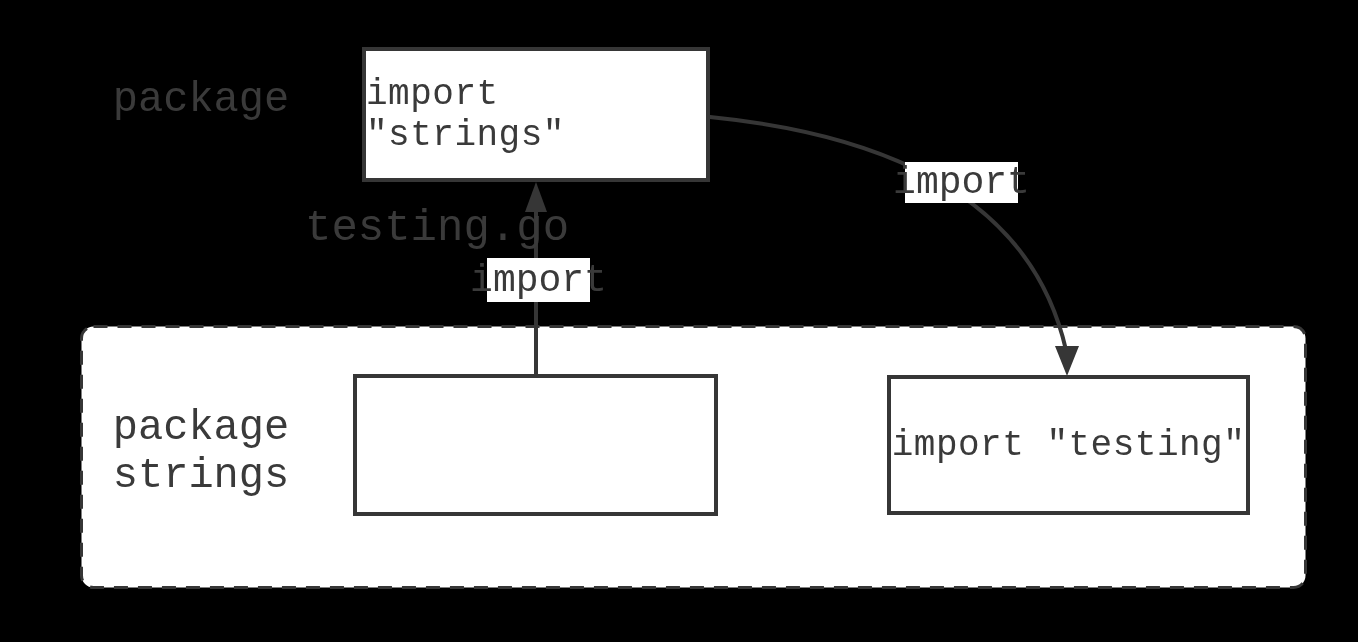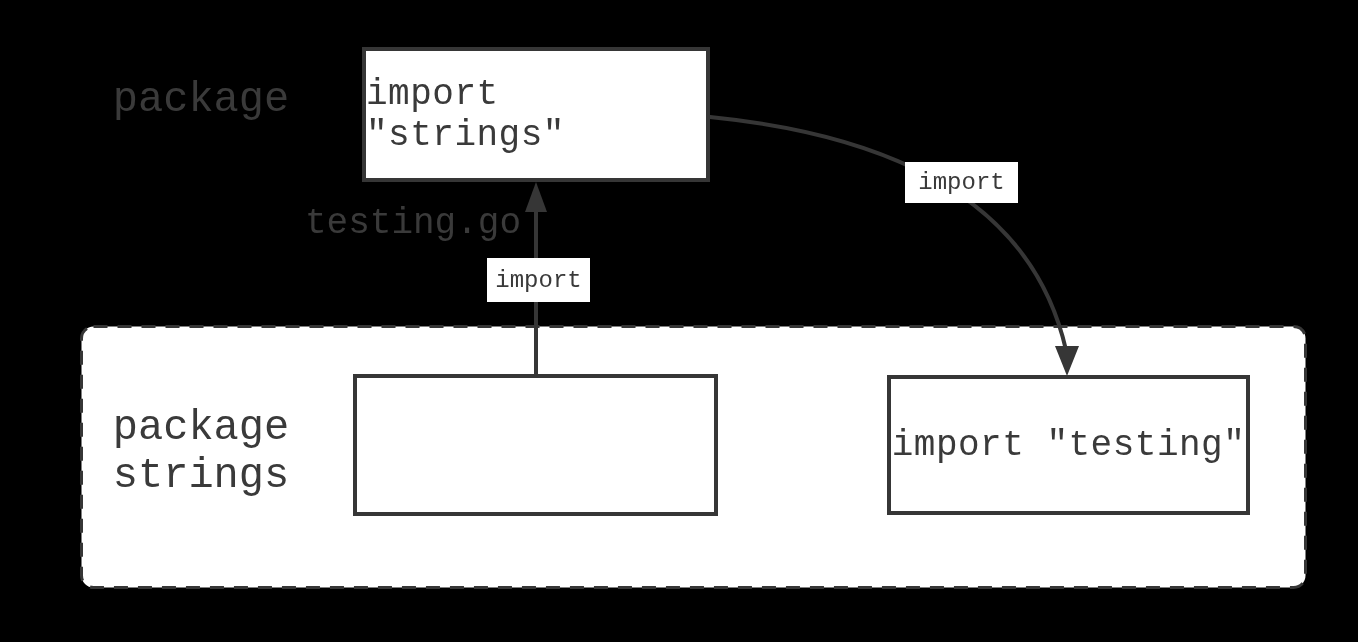--- a/index.html
+++ b/index.html
@@ -44,36 +44,36 @@
     font-size: 42px;
     line-height: 48px;
     text-align: center;
   }
   #pkg-testing { left: 96px;  top: 76px;  width: 210px; }
   #pkg-strings { left: 96px;  top: 404px; width: 210px; }
 
   .file-label {
     position: absolute;
     color: #3a3a3a;
-    font-size: 36px;
+    font-size: 44px;
     text-align: center;
     white-space: nowrap;
   }
   #label-testing-go      { left: 305px; top: 203px; width: 200px; }
   #label-strings-go      { left: 436px; top: 537px; width: 200px; }
   #label-strings-test-go { left: 931px; top: 535px; width: 280px; }
 
   .edge-chip {
     position: absolute;
     background: #ffffff;
     color: #3a3a3a;
     display: flex;
     align-items: center;
     justify-content: center;
-    font-size: 24px;
+    font-size: 38px;
   }
   #chip-import-vertical { left: 487px; top: 258px; width: 103px; height: 44px; }
   #chip-import-curve    { left: 905px; top: 162px; width: 113px; height: 41px; }
 </style>
 </head>
 <body>
 
 <div class="canvas">
 
   <svg class="wires" viewBox="0 0 1358 642" xmlns="http://www.w3.org/2000/svg">

